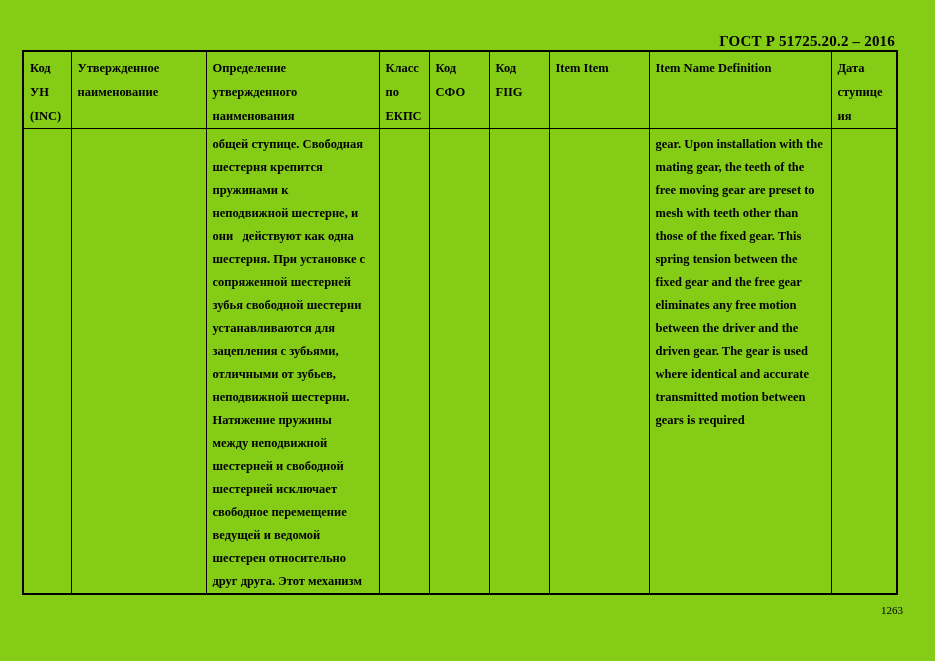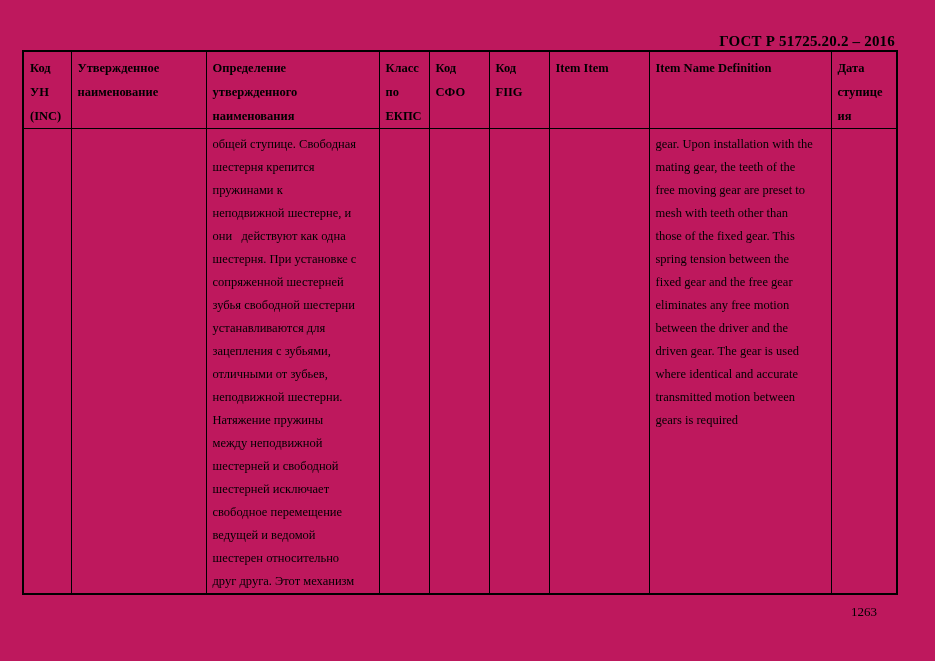--- a/index.html
+++ b/index.html
@@ -4,21 +4,21 @@
 <style>
   html, body {
     margin: 0;
     padding: 0;
     background: #ffffff;
   }
   .page {
     position: relative;
     width: 935px;
     height: 661px;
-    background: #be185d;
+    background: #84cc16;
     font-family: "Liberation Serif", serif;
     color: #000000;
     overflow: hidden;
   }
   .doc-header {
     position: absolute;
     top: 33px;
     right: 40px;
     font-size: 15px;
     font-weight: bold;
@@ -46,29 +46,29 @@
     font-weight: bold;
     line-height: 24px;
     white-space: pre-line;
     height: 64px;
   }
   table.gost-table td {
     height: 456px;
   }
   td.body-text {
     font-size: 12.5px;
-    font-weight: normal;
+    font-weight: bold;
     line-height: 23px;
     white-space: pre-wrap;
   }
   .page-number {
     position: absolute;
     top: 604px;
-    right: 58px;
-    font-size: 13px;
+    right: 32px;
+    font-size: 11px;
   }
 </style>
 </head>
 <body>
 
 <div class="page">
 
   <div class="doc-header">ГОСТ Р 51725.20.2 – 2016</div>
 
   <table class="gost-table">

